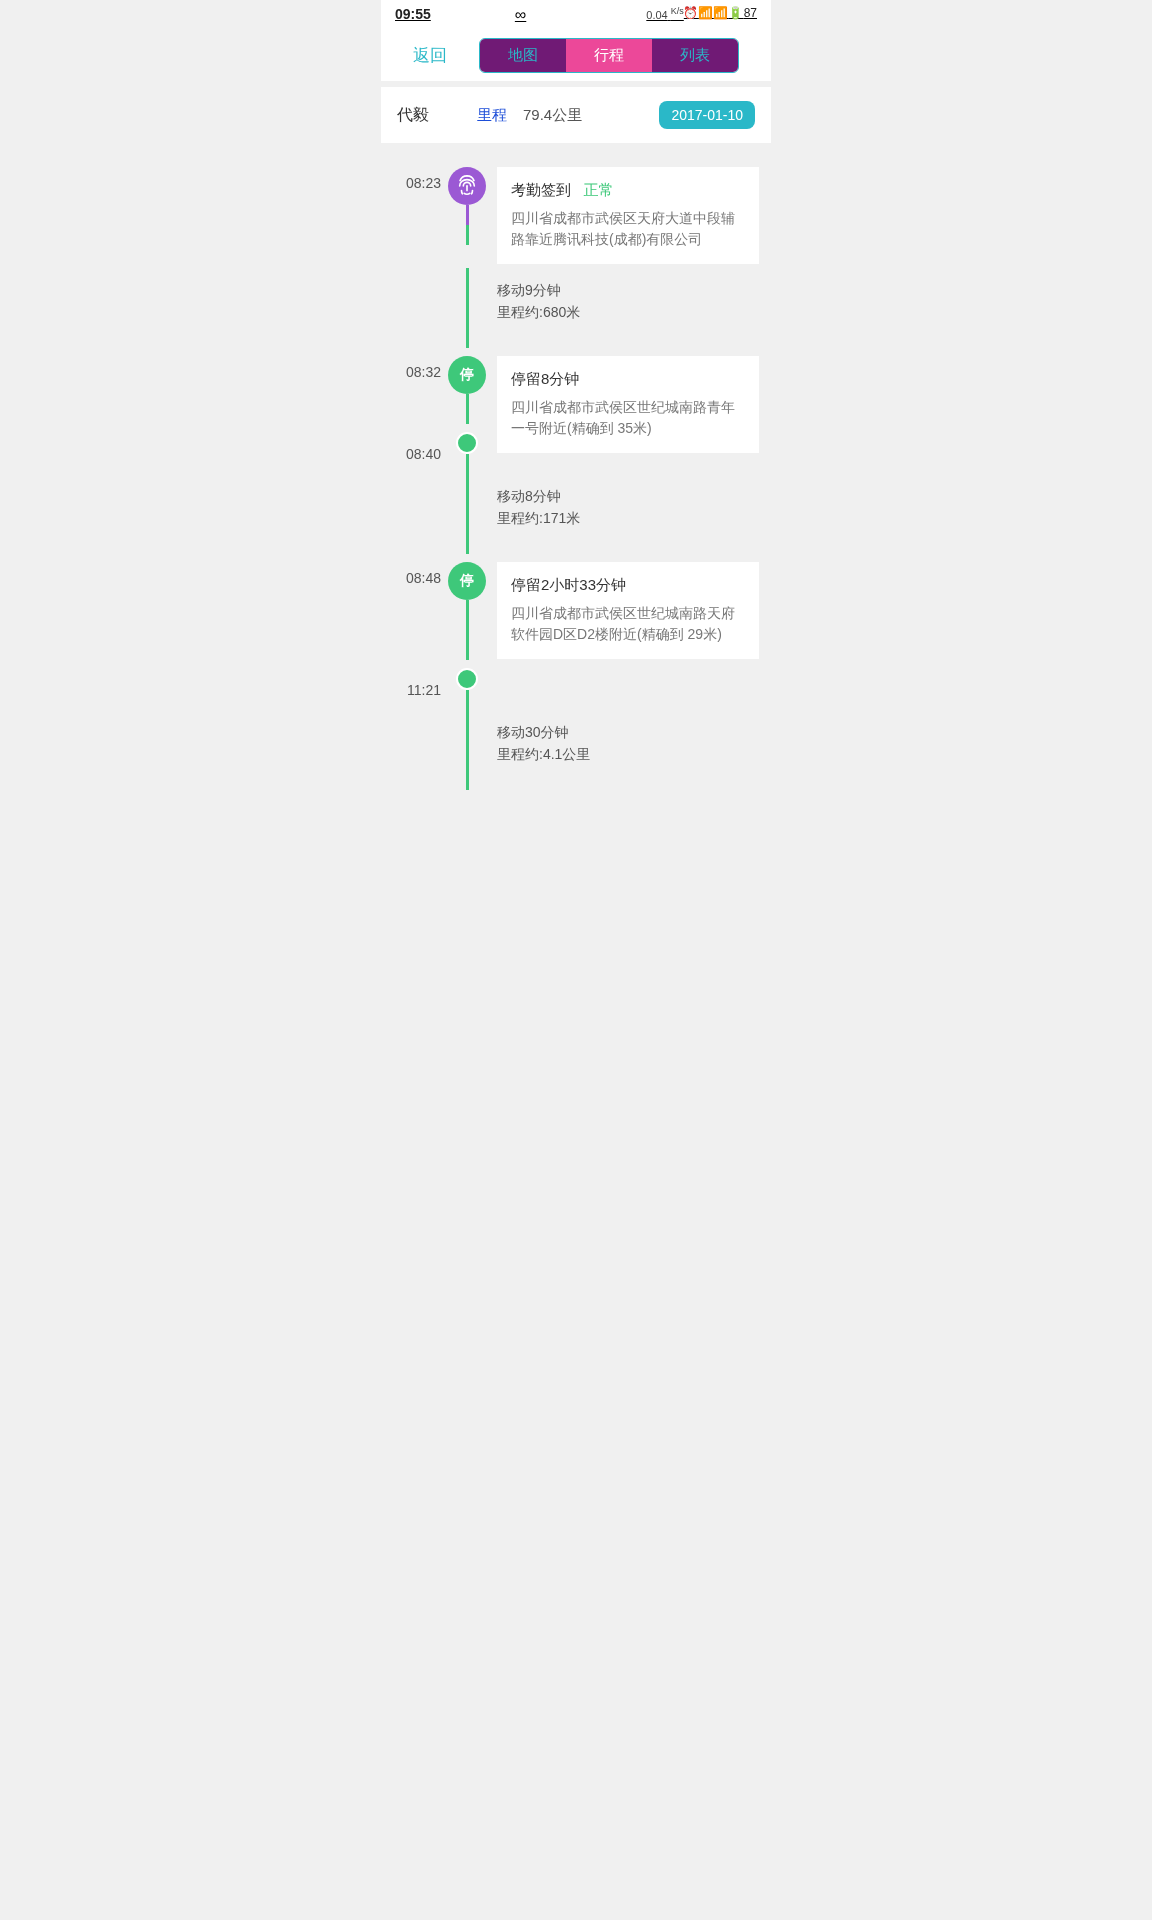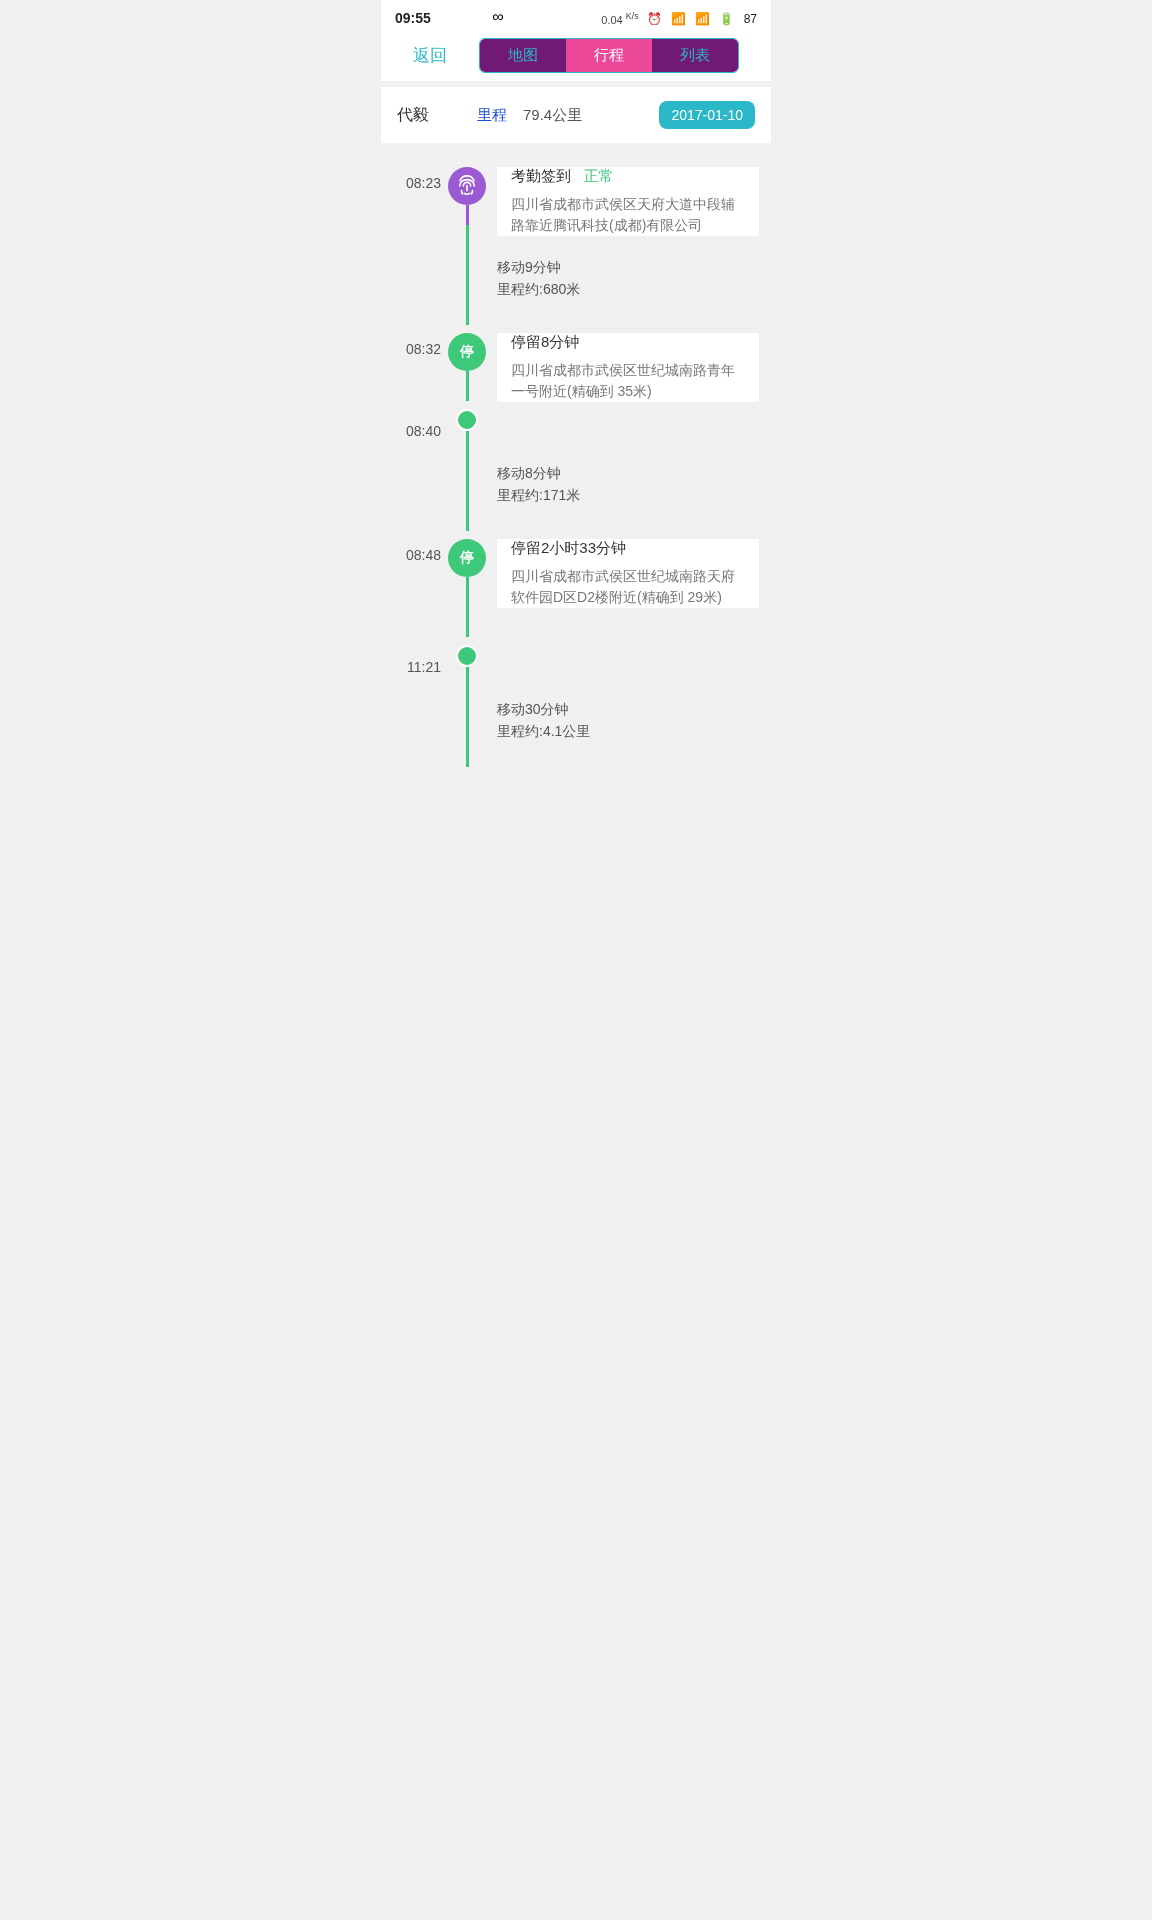--- a/index.html
+++ b/index.html
@@ -11,33 +11,34 @@
       min-height: 820px;
       margin: 0 auto;
       overflow-x: hidden;
     }
 
     
     .status-bar {
       background: #fff;
       display: flex;
       justify-content: space-between;
-      align-items: flex-end;
+      align-items: flex-start;
       padding: 6px 14px 4px;
       height: 30px;
+      text-decoration: underline;
     }
     .status-time {
       font-size: 14px;
       font-weight: 600;
       color: #222;
     }
     .status-right {
       display: flex;
       align-items: center;
-      gap: 9px;
+      gap: 0;
       font-size: 12px;
       color: #222;
       margin-left: 36px;
     }
     .status-speed { font-size: 11px; color: #444; }
 
     
     .nav-bar {
       background: #fff;
       display: flex;
@@ -185,21 +186,21 @@
 
     .content-col {
       flex: 1;
       padding-left: 10px;
     }
 
     
     .event-card {
       background: #fff;
       border-radius: 0;
-      padding: 0 14px;
+      padding: 14px 14px;
       margin-top: 8px;
       margin-bottom: 4px;
     }
     .event-title {
       font-size: 15px;
       color: #333;
       font-weight: 500;
       margin-bottom: 8px;
     }
     .event-status-normal {

